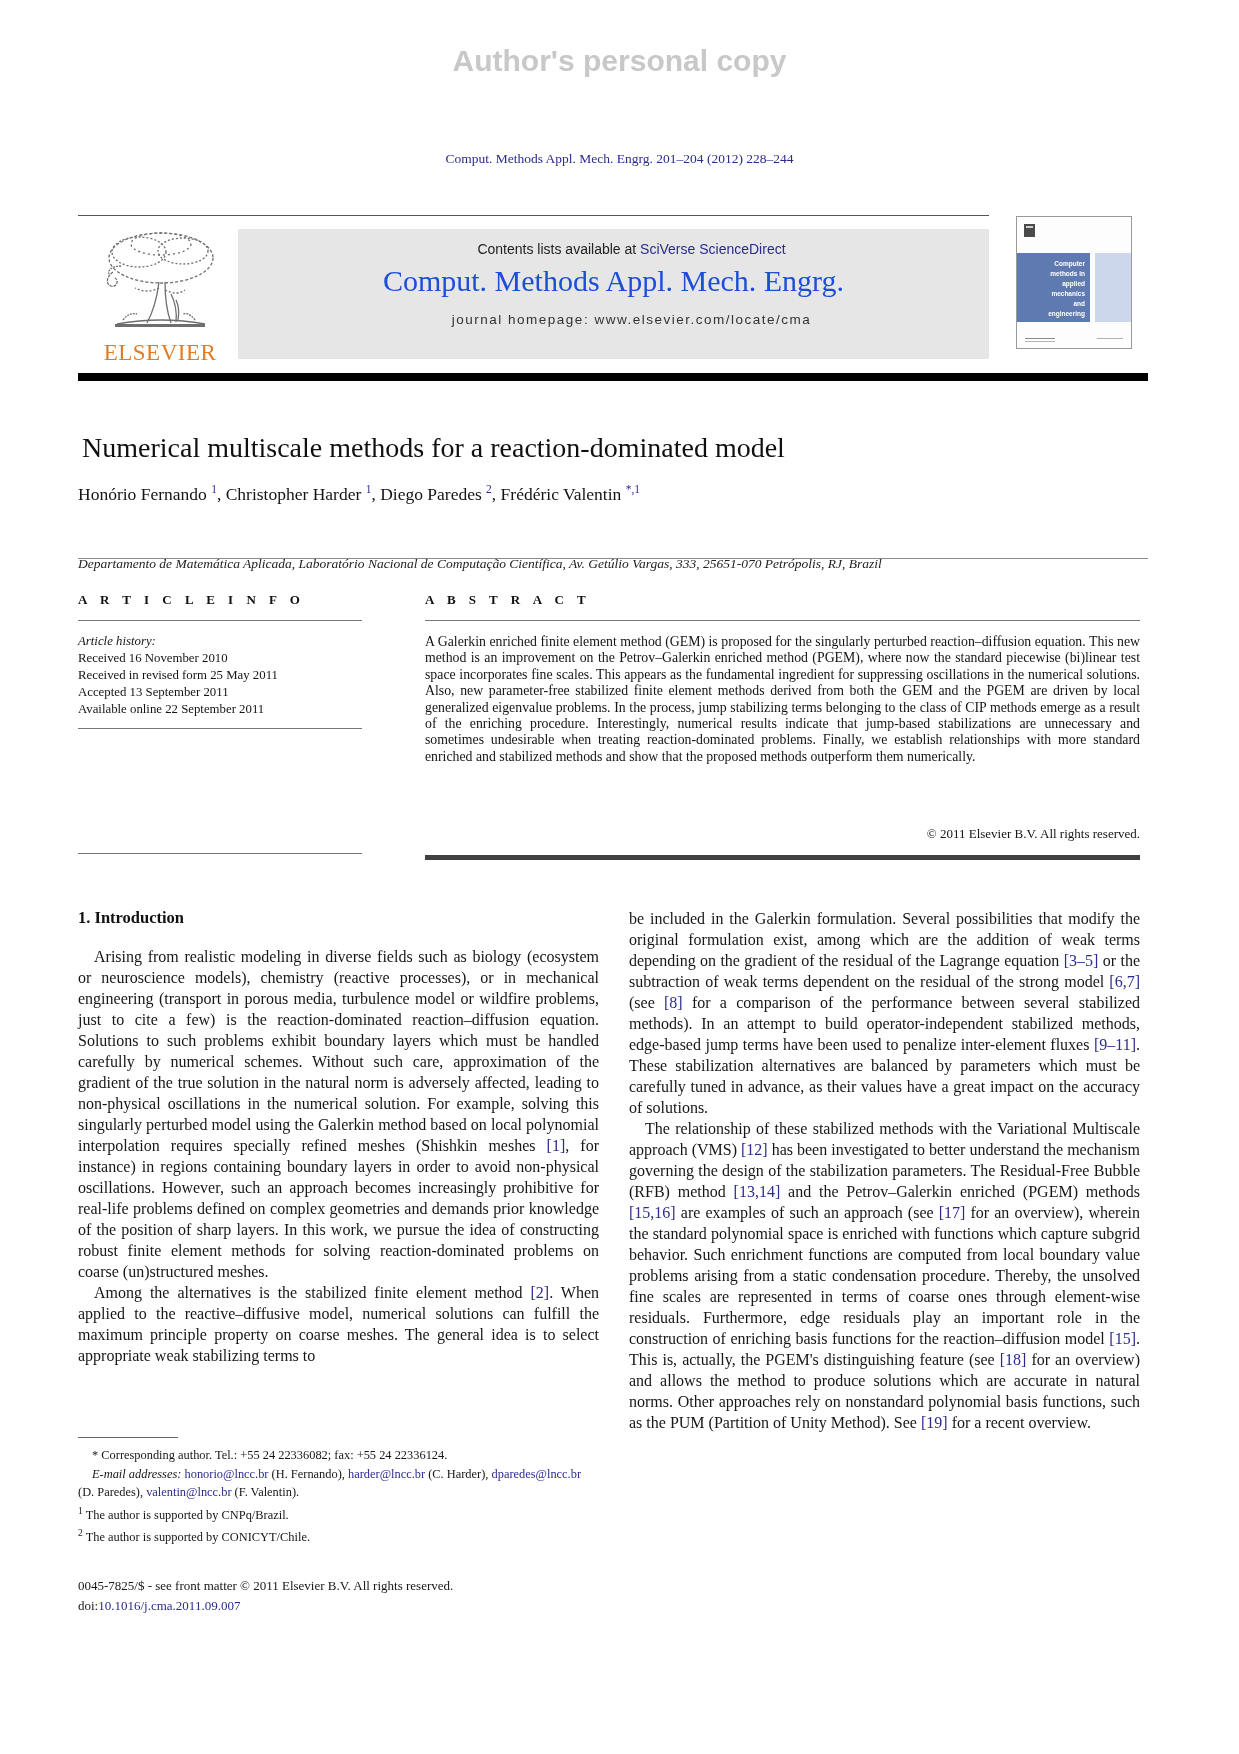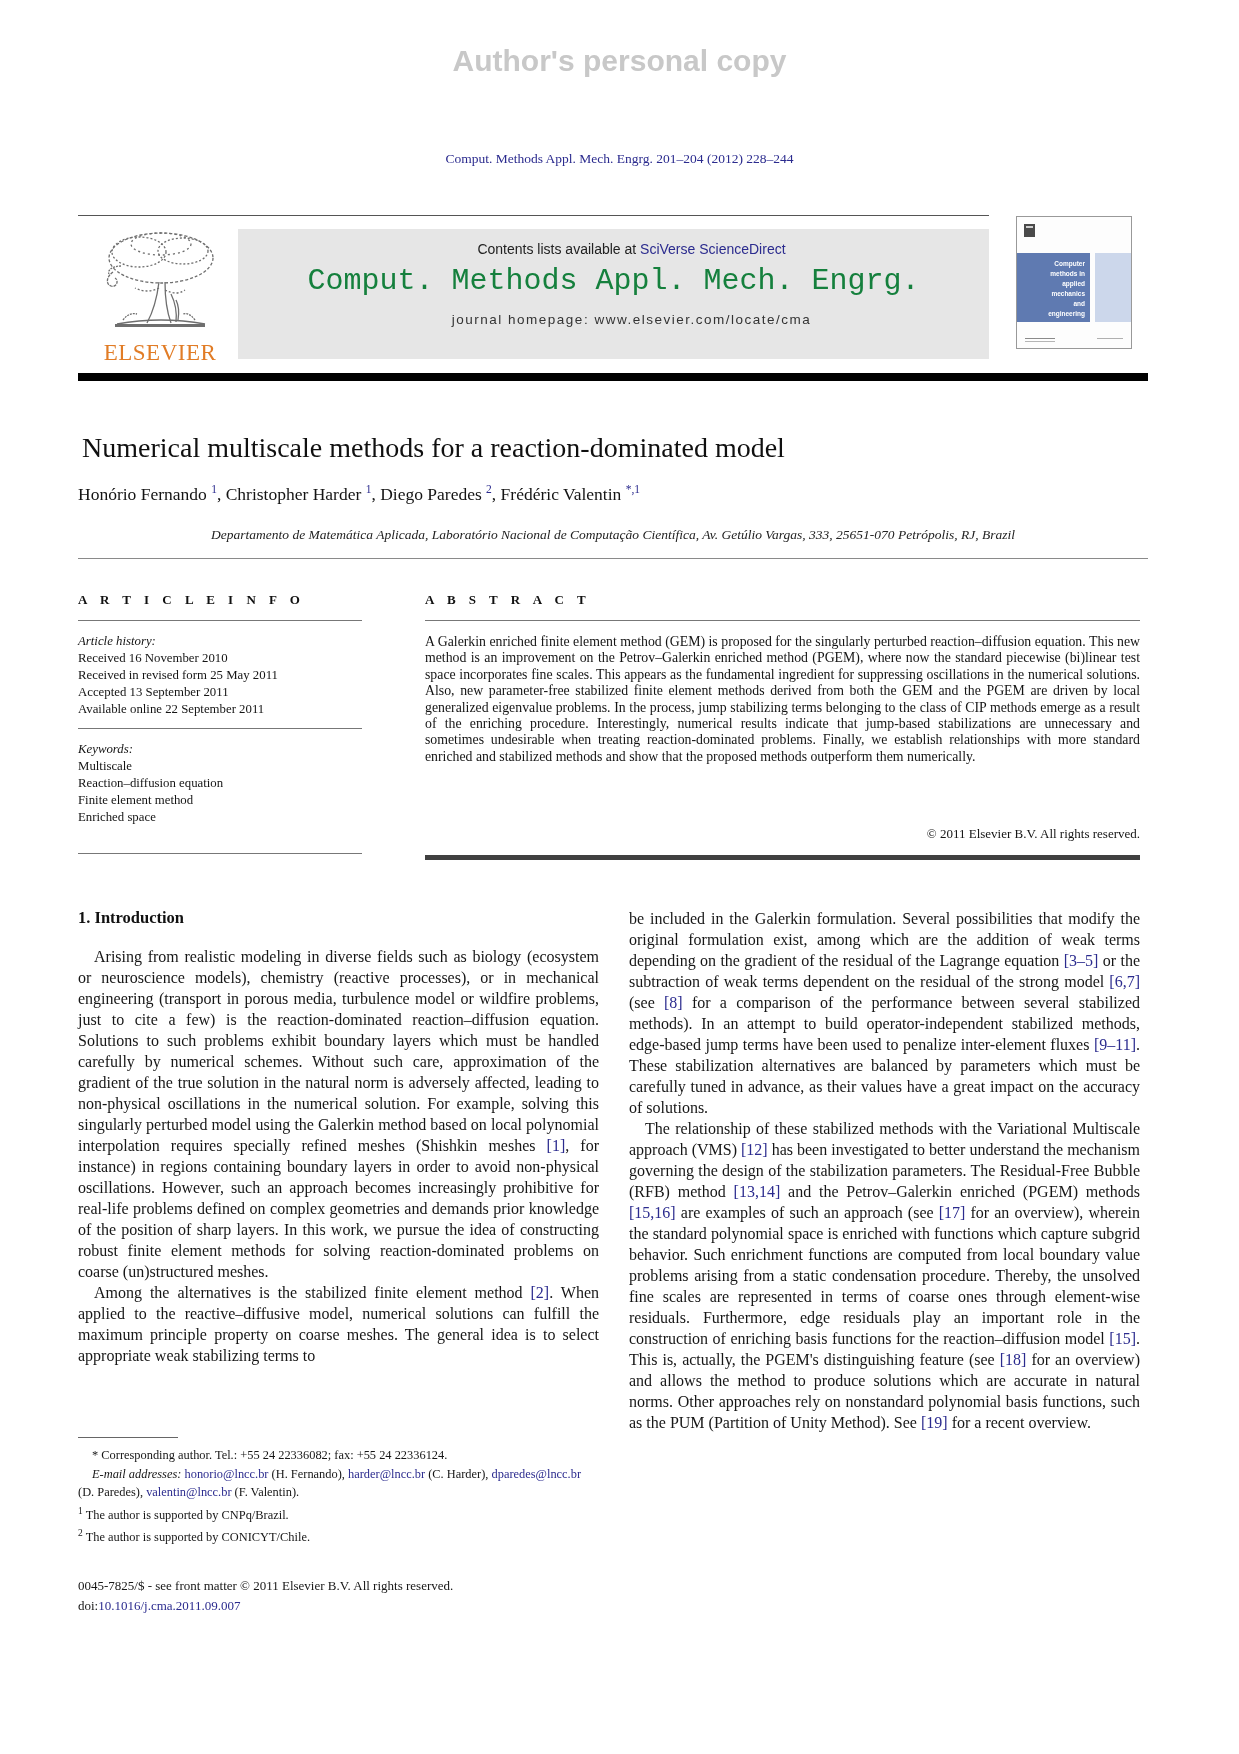--- a/index.html
+++ b/index.html
@@ -15,41 +15,41 @@
   .top-cite{position:absolute;top:151px;left:0;width:100%;text-align:center;
             font-size:13.5px;color:#2b2b8e;}
 
   
   .band{position:absolute;top:215px;left:78px;width:1070px;height:133px;}
   .band-left{position:absolute;left:0;top:0;width:911px;height:133px;border-top:1px solid #555;}
   .logo-wrap{position:absolute;left:4px;top:12px;width:156px;text-align:center;}
   .elsevier-word{font-size:23px;letter-spacing:.5px;color:#e17c26;margin-top:4px;font-family:"Liberation Serif",serif;}
   .gray-box{position:absolute;left:160px;top:13px;width:751px;height:130px;background:#e6e6e6;text-align:center;}
   .contents-line{padding-top:12px;font-size:14px;color:#222;}
-  .journal-title{font-size:30px;color:#15803d;margin-top:7px;font-family:Liberation Mono, monospace;}
+  .journal-title{font-size:30px;color:#1d4ed8;margin-top:7px;}
   .homepage-line{font-size:13.5px;letter-spacing:1.5px;color:#333;margin-top:14px;}
   .cover{position:absolute;left:938px;top:1px;width:114px;height:131px;border:1px solid #999;background:#fdfdfd;}
   .cover-mini-logo{position:absolute;left:7px;top:7px;width:11px;height:13px;background:#4a4a4a;}
   .cover-mini-logo:after{content:"";position:absolute;left:2px;top:2px;width:7px;height:2px;background:#cfcfcf;}
   .cover-blue-row{position:absolute;left:0px;top:36px;width:114px;height:69px;display:flex;}
   .cover-blue{width:73px;height:69px;background:#5f7ab1;color:#ffffff;text-align:right;
               font-family:"Liberation Sans",sans-serif;font-size:6.5px;font-weight:bold;
               line-height:1.55;padding:6px 5px 0 0;box-sizing:border-box;}
   .cover-light{width:36px;height:69px;background:#ccd7eb;margin-left:5px;}
   .cover-foot{position:absolute;left:8px;right:8px;bottom:9px;display:flex;justify-content:space-between;}
   .cover-foot .m1{width:30px;height:1px;background:#8a8a8a;box-shadow:0 3px 0 #b5b5b5;}
   .cover-foot .m2{width:26px;height:1px;background:#b0b0b0;}
 
   .black-bar{position:absolute;top:373px;left:78px;width:1070px;height:8px;background:#000;}
 
   
   .art-title{position:absolute;top:428px;left:78px;width:1070px;font-size:28px;color:#101010;}
   .authors{position:absolute;top:483px;left:78px;width:1070px;font-size:17.5px;color:#141414;}
   .authors sup{color:#2b2b8e;font-size:11.5px;}
-  .affiliation{position:absolute;top:527px;left:78px;width:1070px;font-style:italic;font-size:13.5px;color:#222;text-align:center;}
+  .affiliation{position:absolute;top:556px;left:78px;width:1070px;font-style:italic;font-size:13.5px;color:#222;}
   .author-rule{position:absolute;top:558px;left:78px;width:1070px;border-top:1px solid #8a8a8a;}
 
   
   .info-col{position:absolute;top:592px;left:78px;width:284px;height:261px;border-bottom:1px solid #777;}
   .col-heading{font-size:13px;font-weight:700;letter-spacing:5px;color:#111;}
   .head-rule{border-top:1px solid #777;margin-top:12px;}
   .info-block{margin-top:12px;font-size:12.8px;line-height:17px;color:#141414;}
   .info-label{font-style:italic;}
   .kw-rule{border-top:1px solid #777;margin-top:10px;}
   .abs-col{position:absolute;top:592px;left:425px;width:715px;height:263px;border-bottom:5px solid #404040;}
@@ -144,29 +144,20 @@
     <div class="info-block">
       <div class="info-label">Article history:</div>
       <div>
           <div>Received 16 November 2010</div>
           <div>Received in revised form 25 May 2011</div>
           <div>Accepted 13 September 2011</div>
           <div>Available online 22 September 2011</div>
         </div>
     </div>
     <div class="kw-rule"></div>
-    <div class="info-block">
-      <div class="info-label">Keywords:</div>
-      <div>
-          <div>Multiscale</div>
-          <div>Reaction–diffusion equation</div>
-          <div>Finite element method</div>
-          <div>Enriched space</div>
-        </div>
-    </div>
   </div>
 
   <div class="abs-col">
     <div class="col-heading">A B S T R A C T</div>
     <div class="head-rule"></div>
     <div class="abs-text">A Galerkin enriched finite element method (GEM) is proposed for the singularly perturbed reaction–diffusion equation. This new method is an improvement on the Petrov–Galerkin enriched method (PGEM), where now the standard piecewise (bi)linear test space incorporates fine scales. This appears as the fundamental ingredient for suppressing oscillations in the numerical solutions. Also, new parameter-free stabilized finite element methods derived from both the GEM and the PGEM are driven by local generalized eigenvalue problems. In the process, jump stabilizing terms belonging to the class of CIP methods emerge as a result of the enriching procedure. Interestingly, numerical results indicate that jump-based stabilizations are unnecessary and sometimes undesirable when treating reaction-dominated problems. Finally, we establish relationships with more standard enriched and stabilized methods and show that the proposed methods outperform them numerically.</div>
     <div class="abs-copyright">© 2011 Elsevier B.V. All rights reserved.</div>
   </div>
 
   <div class="intro-heading">1. Introduction</div>

